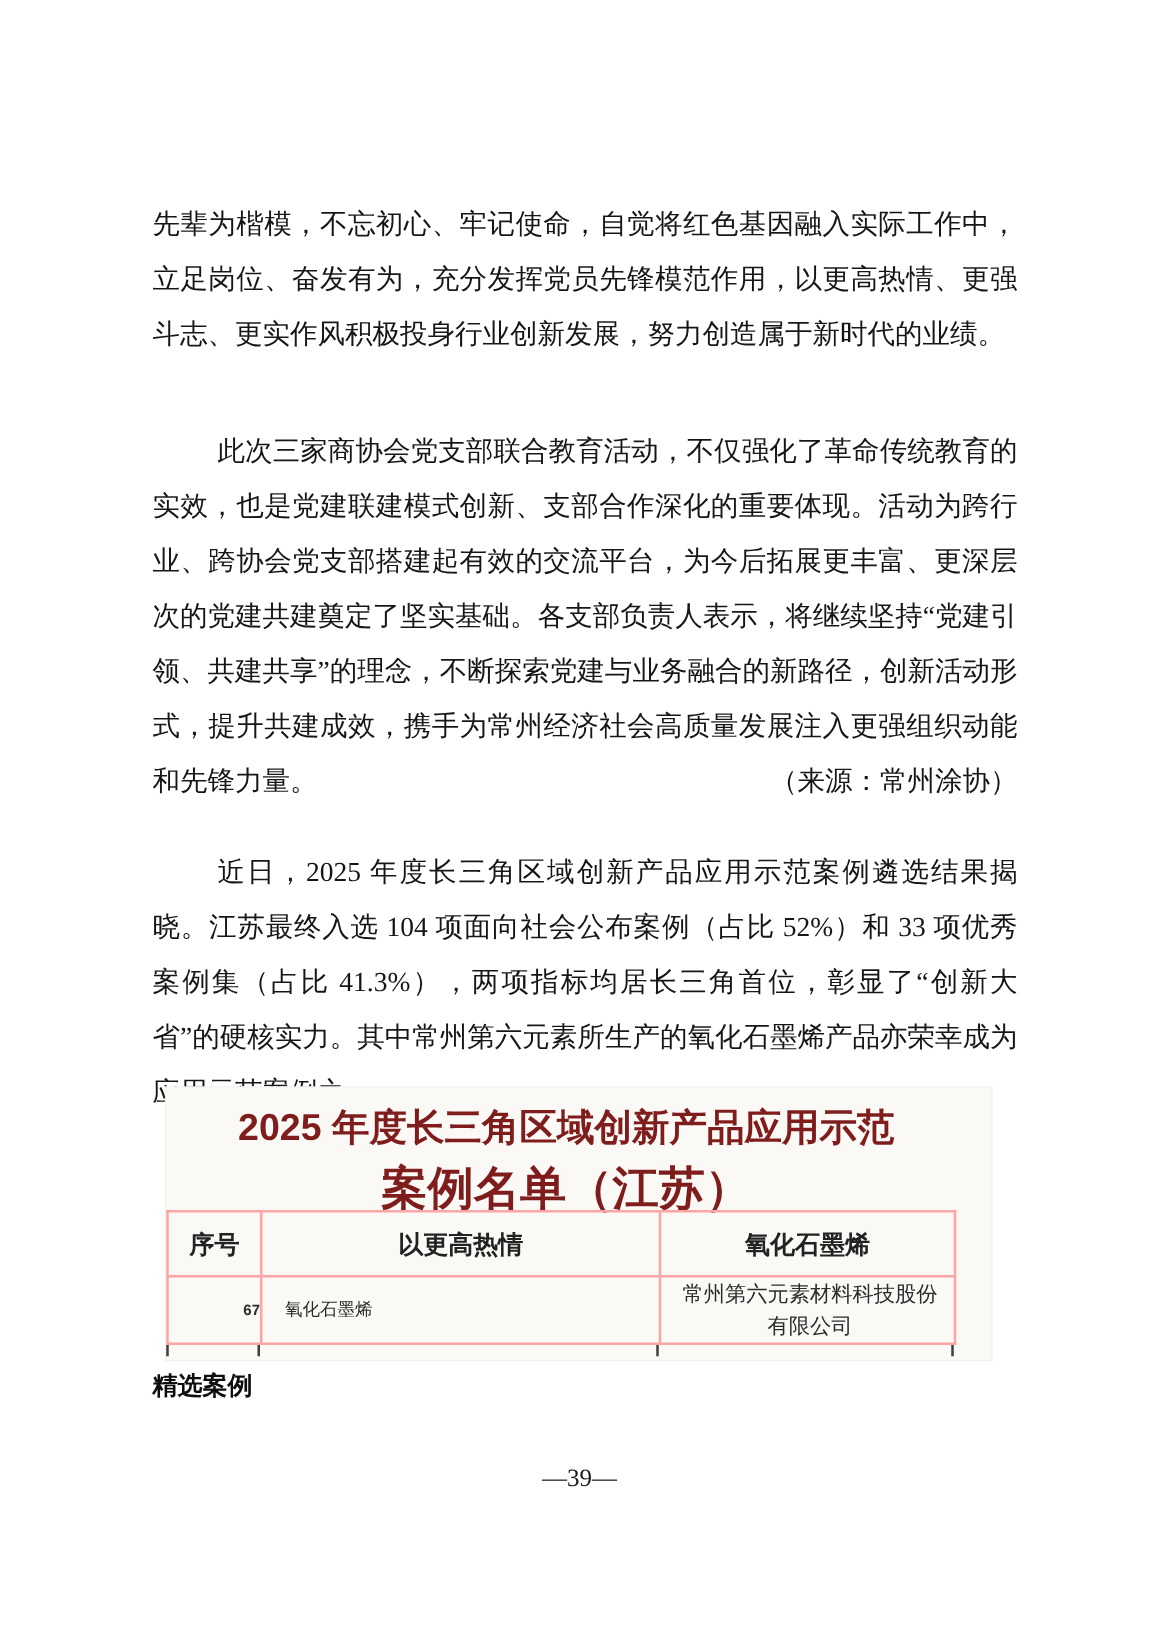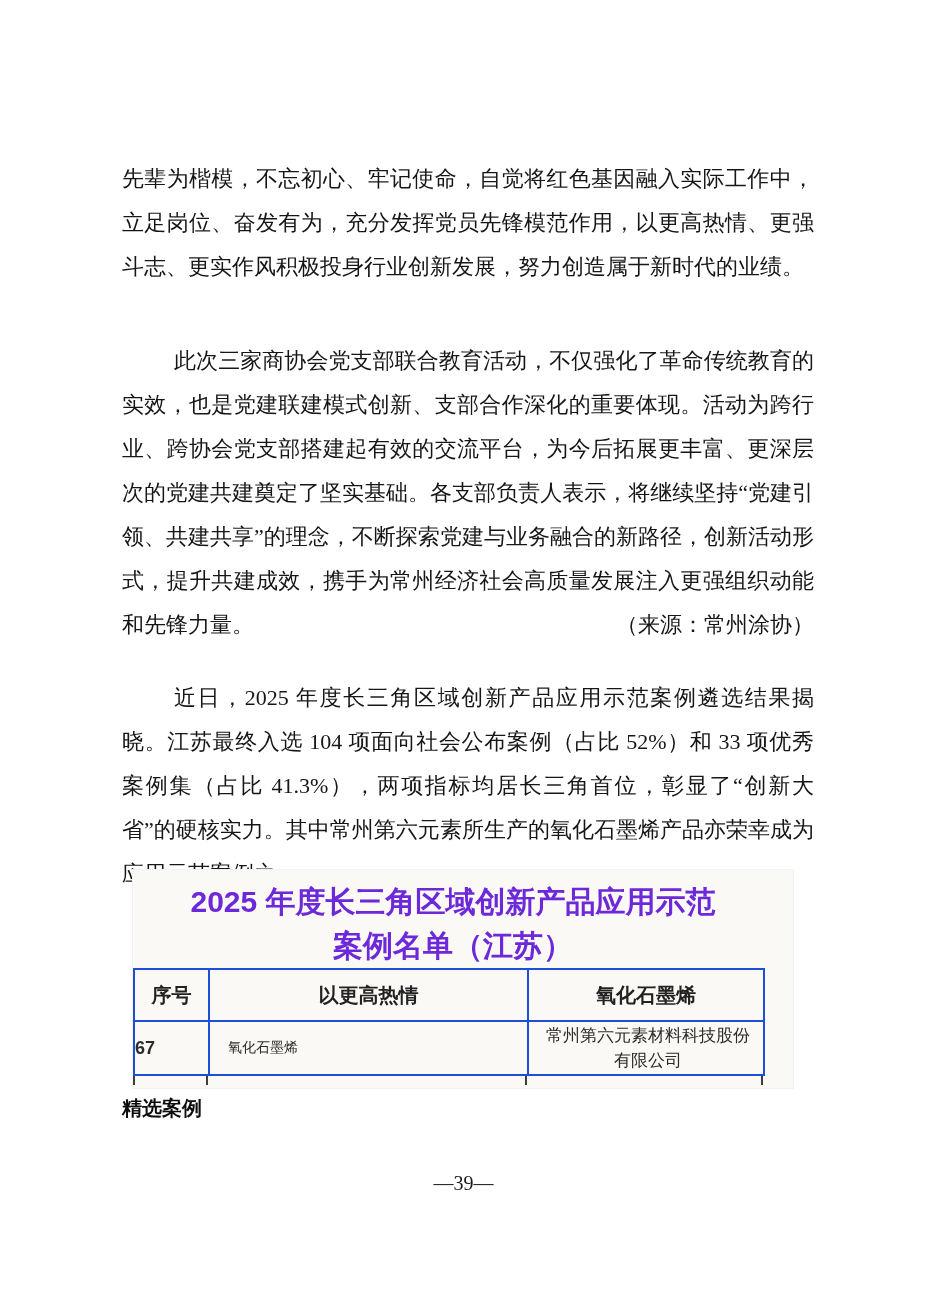--- a/index.html
+++ b/index.html
@@ -57,54 +57,54 @@
     background: #faf9f6;
     box-shadow: 0 0 0 1px #f3f2ee;
   }
   .fig-title1, .fig-title2 {
     position: absolute;
     left: 0;
     width: 640px;
     text-align: center;
     font-family: "Liberation Sans", "DejaVu Sans", sans-serif;
     font-weight: bold;
-    color: #6d28d9;
+    color: #7f1d1d;
   }
   .fig-title1 { top: 12px; font-size: 30px; }
-  .fig-title2 { top: 56px; font-size: 30px; }
+  .fig-title2 { top: 56px; font-size: 37px; }
   .fig-table {
     position: absolute;
     left: 0px;
     top: 98px;
     width: 630px;
     border-collapse: collapse;
     table-layout: fixed;
     font-family: "Liberation Sans", "DejaVu Sans", sans-serif;
     color: #2b2b2b;
   }
   .fig-table col.c1 { width: 75px; }
   .fig-table col.c2 { width: 319px; }
   .fig-table col.c3 { width: 236px; }
   .fig-table th, .fig-table td {
-    border: 2px solid #1d4ed8;
+    border: 2px solid #fca5a5;
     padding: 0;
     vertical-align: middle;
   }
   .fig-table th {
     height: 50px;
     font-size: 20px;
     font-weight: bold;
     text-align: center;
     color: #222222;
   }
   .fig-table td {
     height: 52px;
     font-size: 14px;
   }
-  td.cell-no { text-align: left; font-weight: bold; font-size: 18px; }
+  td.cell-no { text-align: right; font-weight: bold; font-size: 12px; }
   td.cell-product { text-align: left; padding-left: 18px; }
   td.cell-company {
     text-align: center;
     padding-left: 12px;
     padding-right: 8px;
     font-size: 17px;
     line-height: 25px;
   }
   
   .stub-row {

